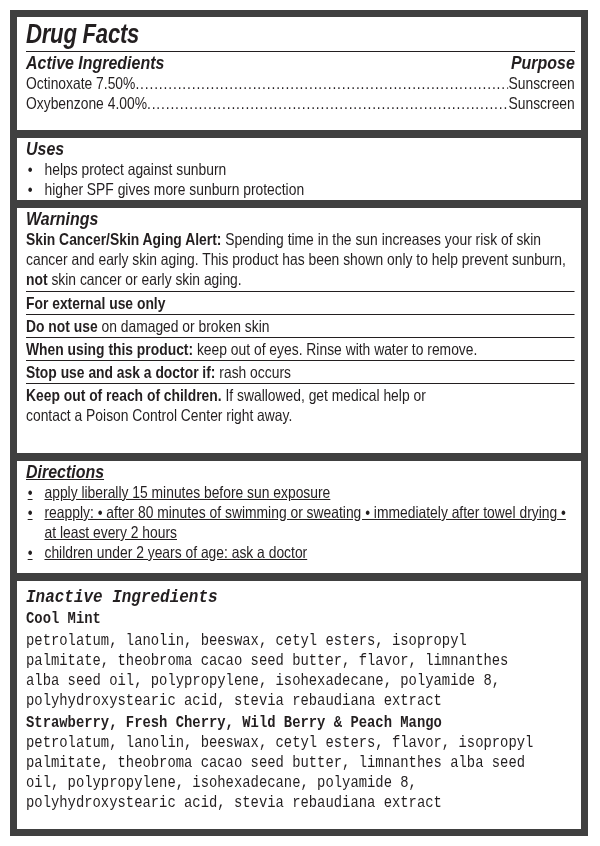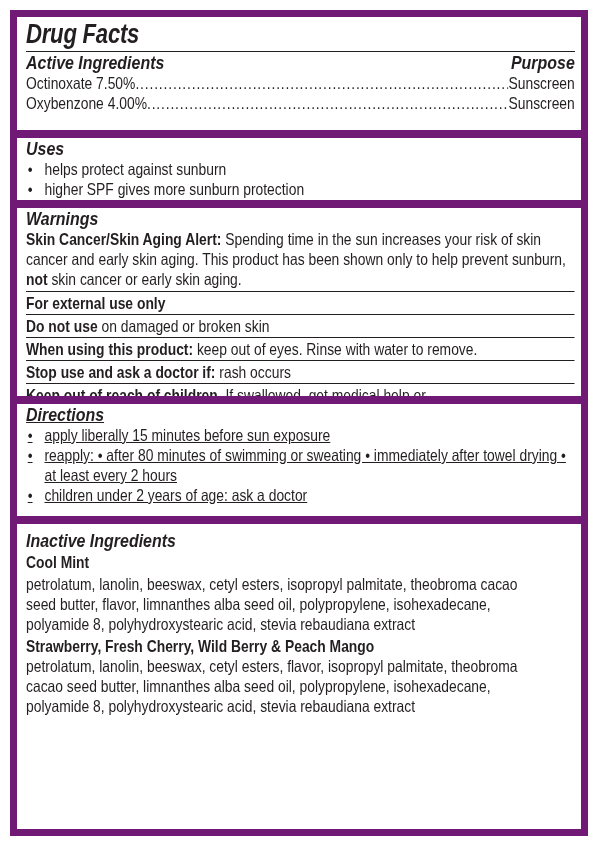--- a/index.html
+++ b/index.html
@@ -14,21 +14,21 @@
       overflow: hidden;
       font-family: "Liberation Sans", sans-serif;
       color: #231f20;
     }
     .frame {
       position: absolute;
       left: 10px;
       top: 10px;
       width: 578px;
       height: 826px;
-      background: #701a75;
+      background: #404040;
       box-sizing: border-box;
       padding: 7px 7px 7px 7px;
       display: flex;
       flex-direction: column;
       gap: 8px;
     }
     .panel {
       background: #ffffff;
       box-sizing: border-box;
       padding: 0 6px 0 9px;
@@ -99,23 +99,23 @@
       padding: 1px 0 1px 0;
     }
     .cond-wrap {
       transform-origin: left top;
       transform: scaleX(0.84);
       width: 119%;
     }
     
     .p1 { height: 113px; }
     .p2 { height: 62px; }
-    .p3 { height: 188px; }
+    .p3 { height: 245px; }
     .p4 { height: 112px; text-decoration: underline; }
-    .p5 { flex: 1; }
+    .p5 { flex: 1; font-family: Liberation Mono, monospace; }
   </style>
 </head>
 <body>
 
 <div class="frame">
 
   <div class="panel p1">
     <div class="title">
       <span class="cond">Drug Facts</span>
     </div>

